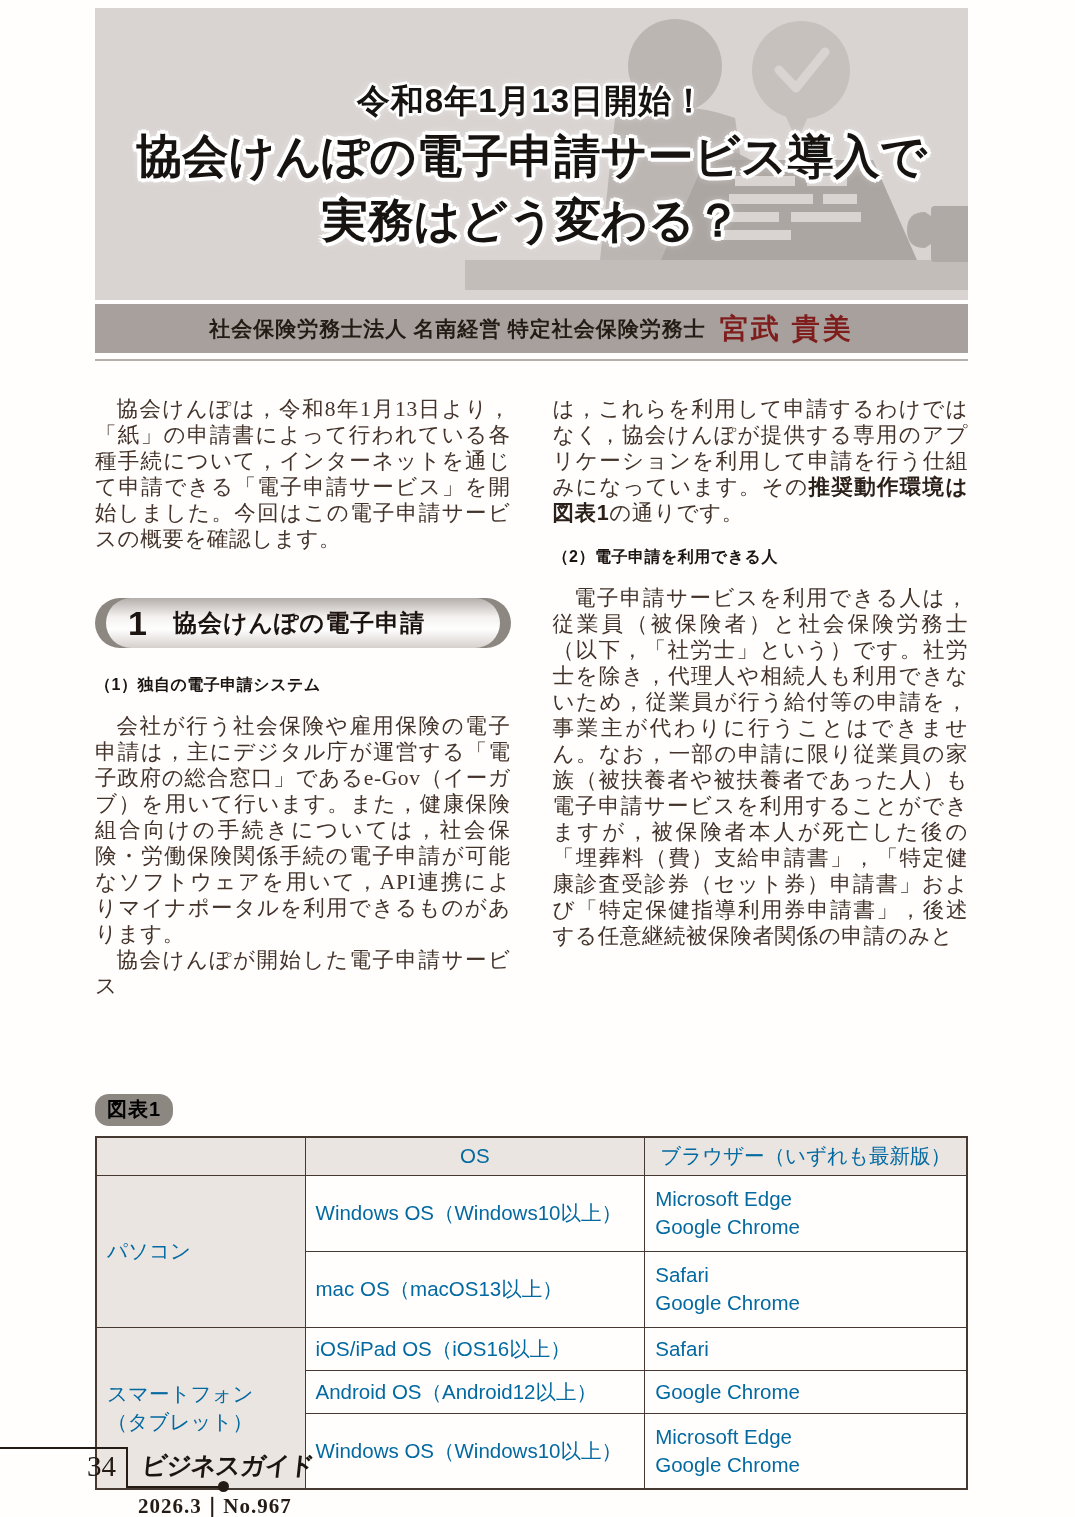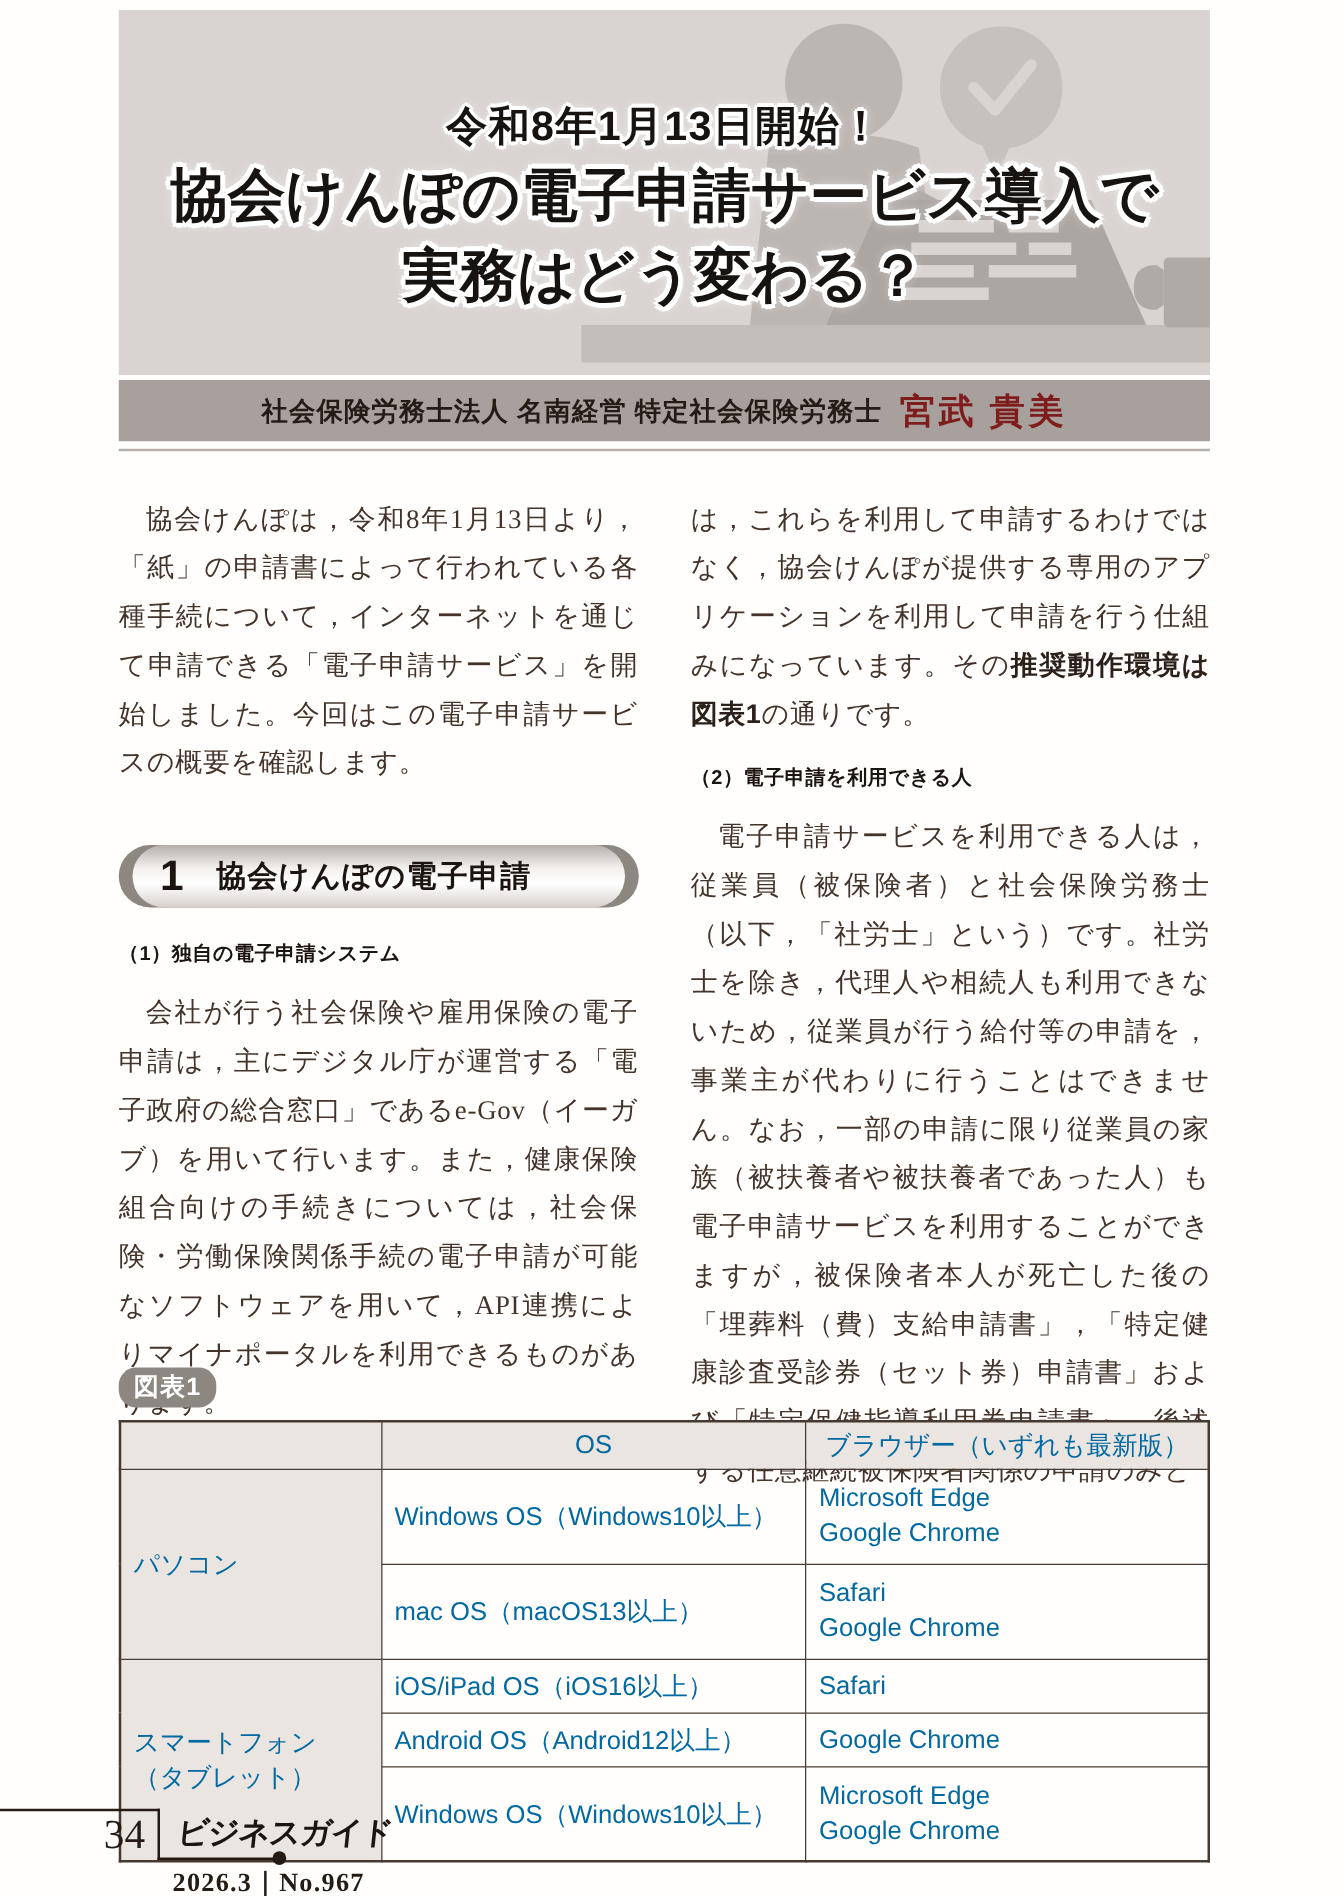--- a/index.html
+++ b/index.html
@@ -20,56 +20,56 @@
   
   .author-bar { position:absolute; left:95px; top:304px; width:873px; height:49px; background:#a7a09c;
     display:flex; align-items:center; justify-content:center; gap:14px; }
   .author-affil { font-size:21px; font-weight:bold; color:#241b15; letter-spacing:1px; }
   .author-name { font-size:28px; font-weight:bold; color:#7f1d1d; letter-spacing:3px; }
   .author-rule { position:absolute; left:95px; top:359px; width:873px; height:0; border-top:2px solid #b6b0ac; }
 
   
   .columns { position:absolute; left:95px; top:396px; width:873px; display:flex; gap:42px; }
   .col { width:416px; }
-  .body-p { font-size:21.5px; line-height:39px; letter-spacing:0.6px; text-align:justify; text-justify:inter-ideograph; color:#43332a; }
+  .body-p { font-size:21.5px; line-height:26px; letter-spacing:0.6px; text-align:justify; text-justify:inter-ideograph; color:#43332a; }
   .indent { text-indent:1em; }
   .bold-gothic { font-family:"Liberation Sans","DejaVu Sans",sans-serif; font-weight:bold; color:#2c211a; }
 
   .section-band { position:relative; margin-top:46px; height:50px; background:#8d8782; border-radius:25px; }
   .section-band-inner { position:absolute; left:11px; right:11px; top:0; bottom:0; border-radius:25px;
     background:linear-gradient(180deg,#b5afab 0%, #f4f1ef 38%, #ffffff 62%, #d6d0cc 100%);
     display:flex; align-items:center; }
   .section-num { font-family:"Liberation Sans","DejaVu Sans",sans-serif; font-weight:bold; font-size:34px; color:#1c1410; margin-left:22px; }
   .section-title { font-family:"Liberation Sans","DejaVu Sans",sans-serif; font-weight:bold; font-size:24px; color:#1c1410; margin-left:26px; letter-spacing:1px; }
 
   .sub-heading { font-family:"Liberation Sans","DejaVu Sans",sans-serif; font-weight:bold; font-size:16px; color:#1c1410; letter-spacing:0.5px; }
   .sub1-heading { margin-top:27px; }
   .sub2-heading { margin-top:21px; }
   .after-heading { margin-top:17px; }
 
   
   .figure-block { position:absolute; left:95px; top:1094px; width:873px; }
   .figure-caption { display:flex; align-items:center; gap:14px; }
-  .figure-badge { font-family:"Liberation Sans","DejaVu Sans",sans-serif; font-weight:bold; font-size:20px; color:#ffffff;
+  .figure-badge { font-family:"Liberation Sans","DejaVu Sans",sans-serif; font-weight:bold; font-size:20px; color:#000000;
     background:#8d8782; border-radius:14px; padding:2px 12px 3px; letter-spacing:1px; }
   .figure-title { font-family:"Liberation Sans","DejaVu Sans",sans-serif; font-weight:bold; font-size:22px; color:#1c1410; letter-spacing:0.5px; }
   table.env { margin-top:10px; width:100%; border-collapse:collapse; border:2.5px solid #463931;
     font-family:"Liberation Sans","DejaVu Sans",sans-serif; font-size:20.5px; color:#0369a1; }
   table.env th, table.env td { border:1.5px solid #463931; padding:4px 10px; font-weight:normal; white-space:pre-line; }
   table.env thead th { background:#eae5e1; text-align:center; height:38px; }
   td.cat { background:#eae5e1; width:24%; vertical-align:middle; }
   td.os-cell { width:39%; vertical-align:middle; }
   td.br-cell { width:37%; vertical-align:middle; line-height:28px; }
   tr.tall td { height:76px; }
   tr.short td { height:43px; }
 
   
   .footer-hline1 { position:absolute; left:0; top:1447px; width:128px; border-top:2.5px solid #241b15; }
   .footer-vline { position:absolute; left:126px; top:1447px; height:41px; border-left:2.5px solid #241b15; }
-  .footer-page { position:absolute; left:52px; top:1450px; width:64px; text-align:right; font-size:33px; color:#241b15; }
+  .footer-page { position:absolute; left:52px; top:1450px; width:64px; text-align:right; font-size:29px; color:#241b15; }
   .footer-logo { position:absolute; left:142px; top:1449px; font-family:"Liberation Sans","DejaVu Sans",sans-serif;
     font-weight:bold; font-size:25px; color:#1c1410; letter-spacing:-1px; transform:skewX(-6deg); }
   .footer-hline2 { position:absolute; left:126px; top:1486px; width:96px; border-top:2.5px solid #241b15; }
   .footer-dot { position:absolute; left:218px; top:1481px; width:11px; height:11px; border-radius:50%; background:#241b15; }
   .footer-issue { position:absolute; left:138px; top:1492px; font-size:21px; font-weight:bold; color:#241b15; letter-spacing:1px; }
 </style>
 </head>
 <body>
 
 <div class="page">

